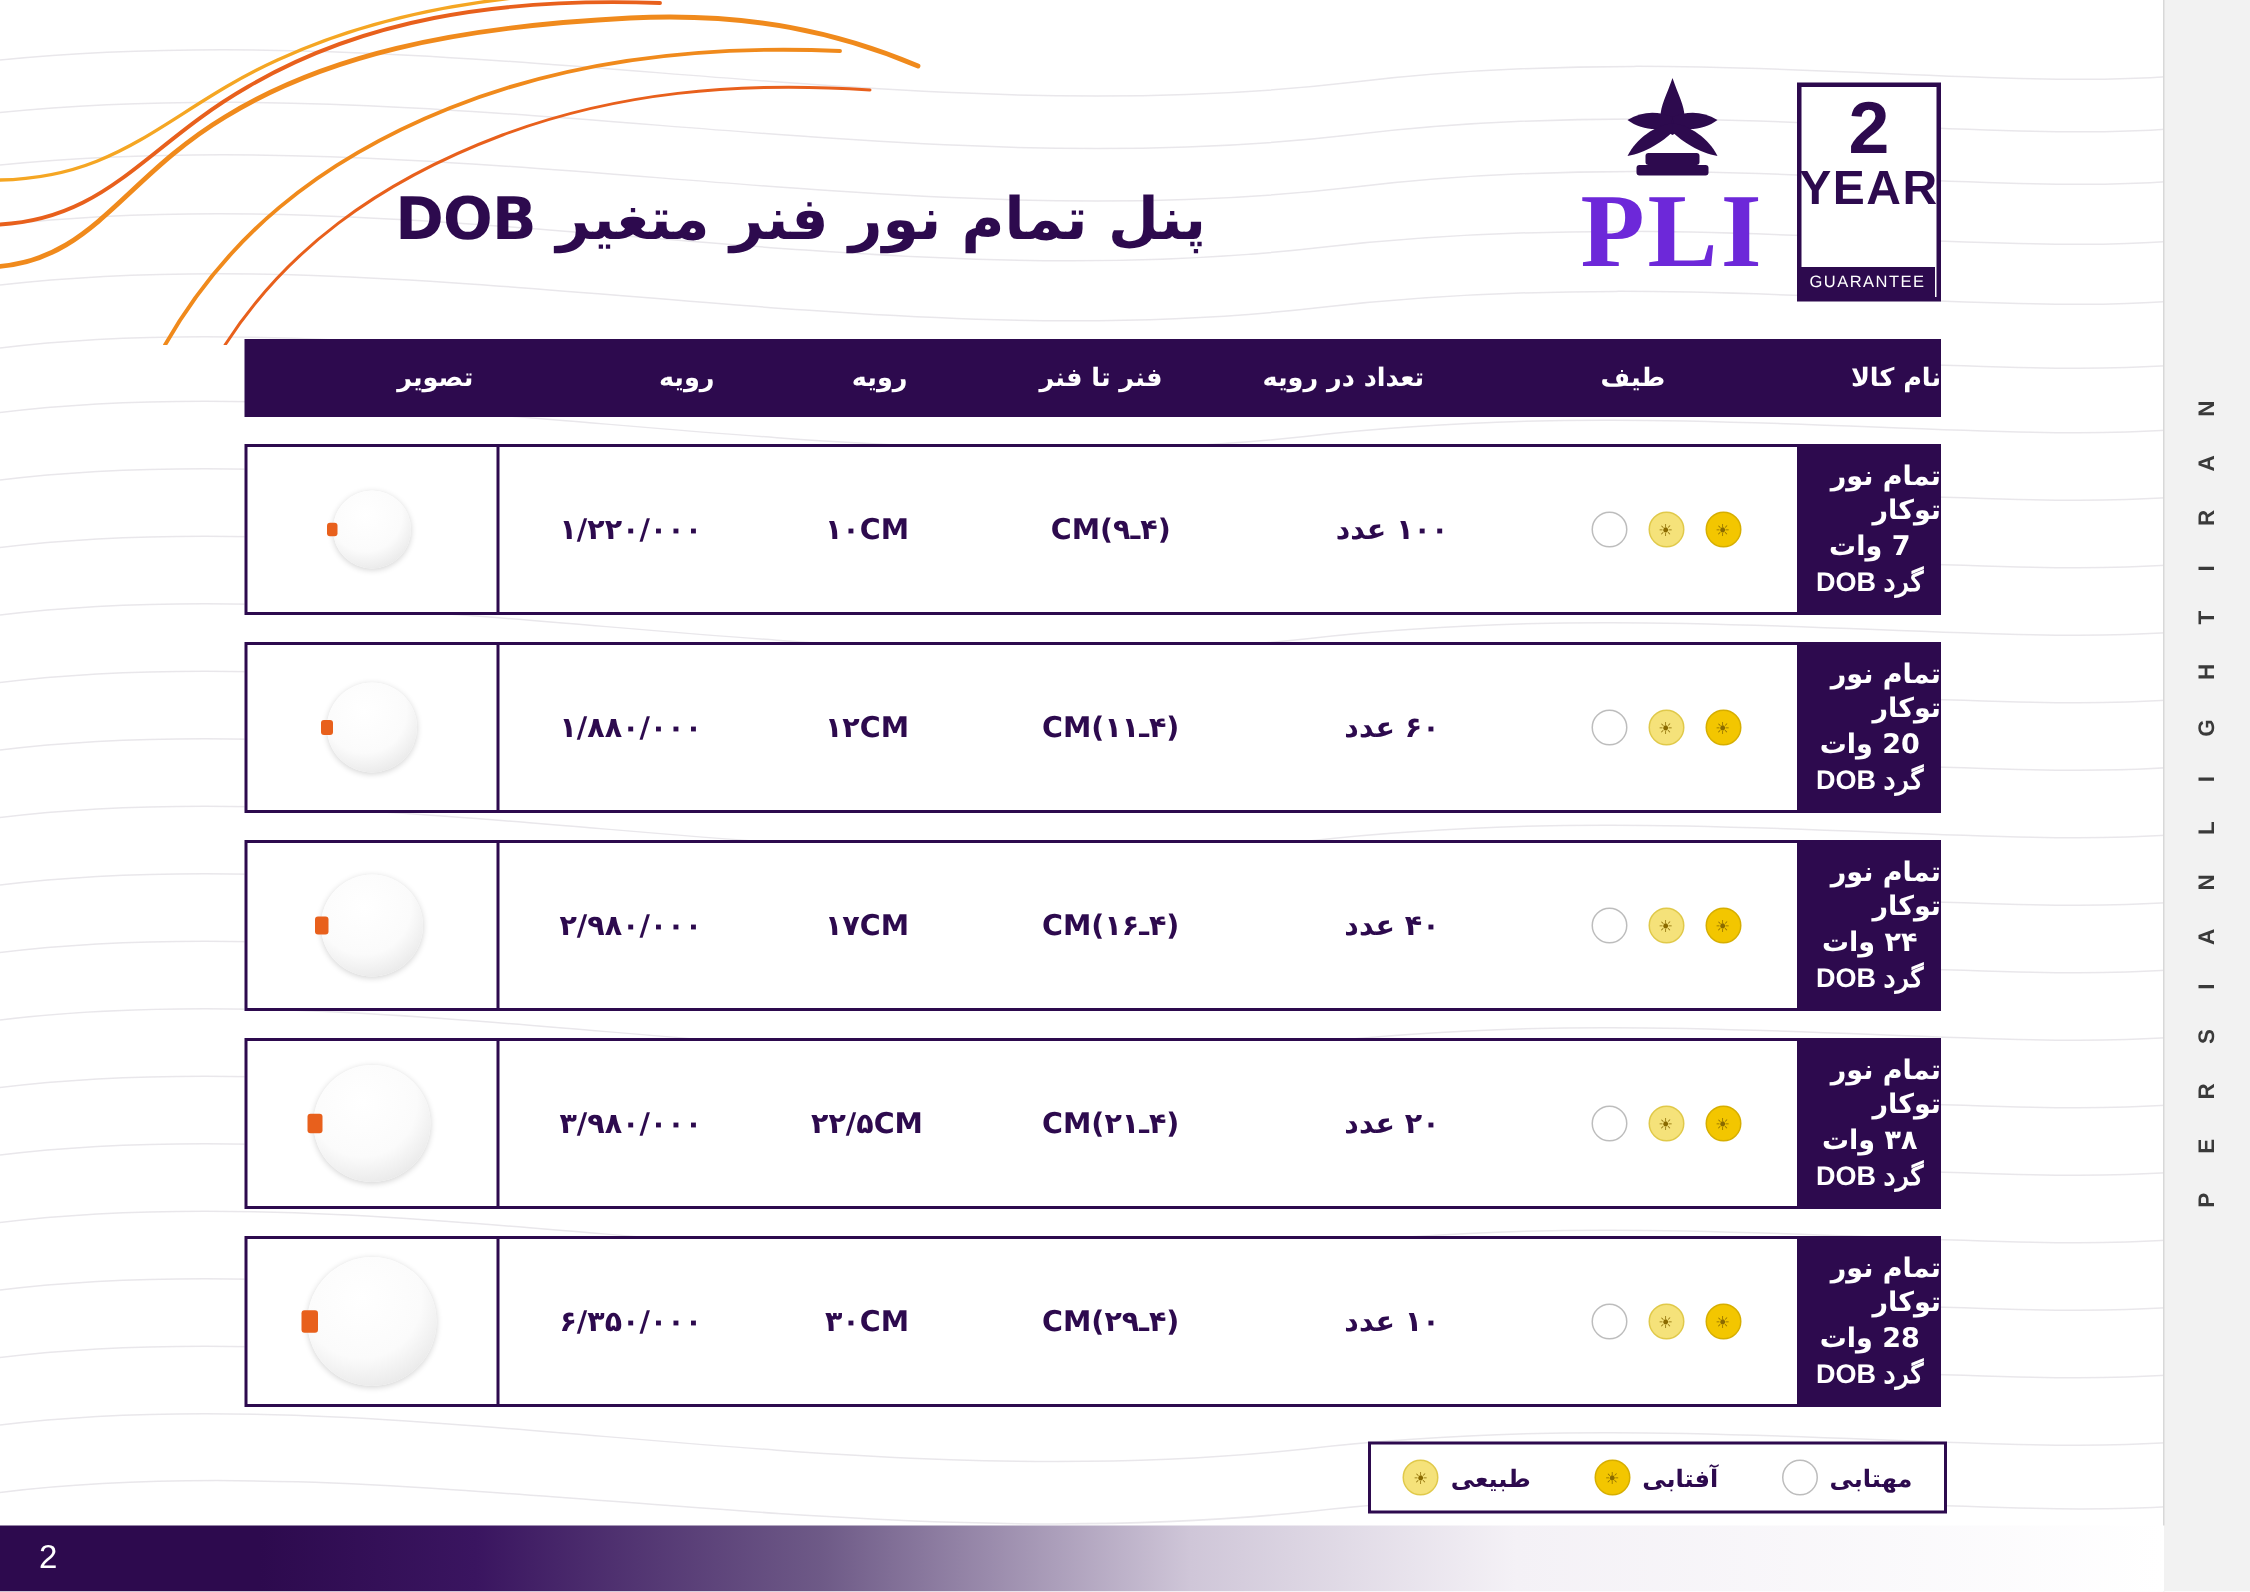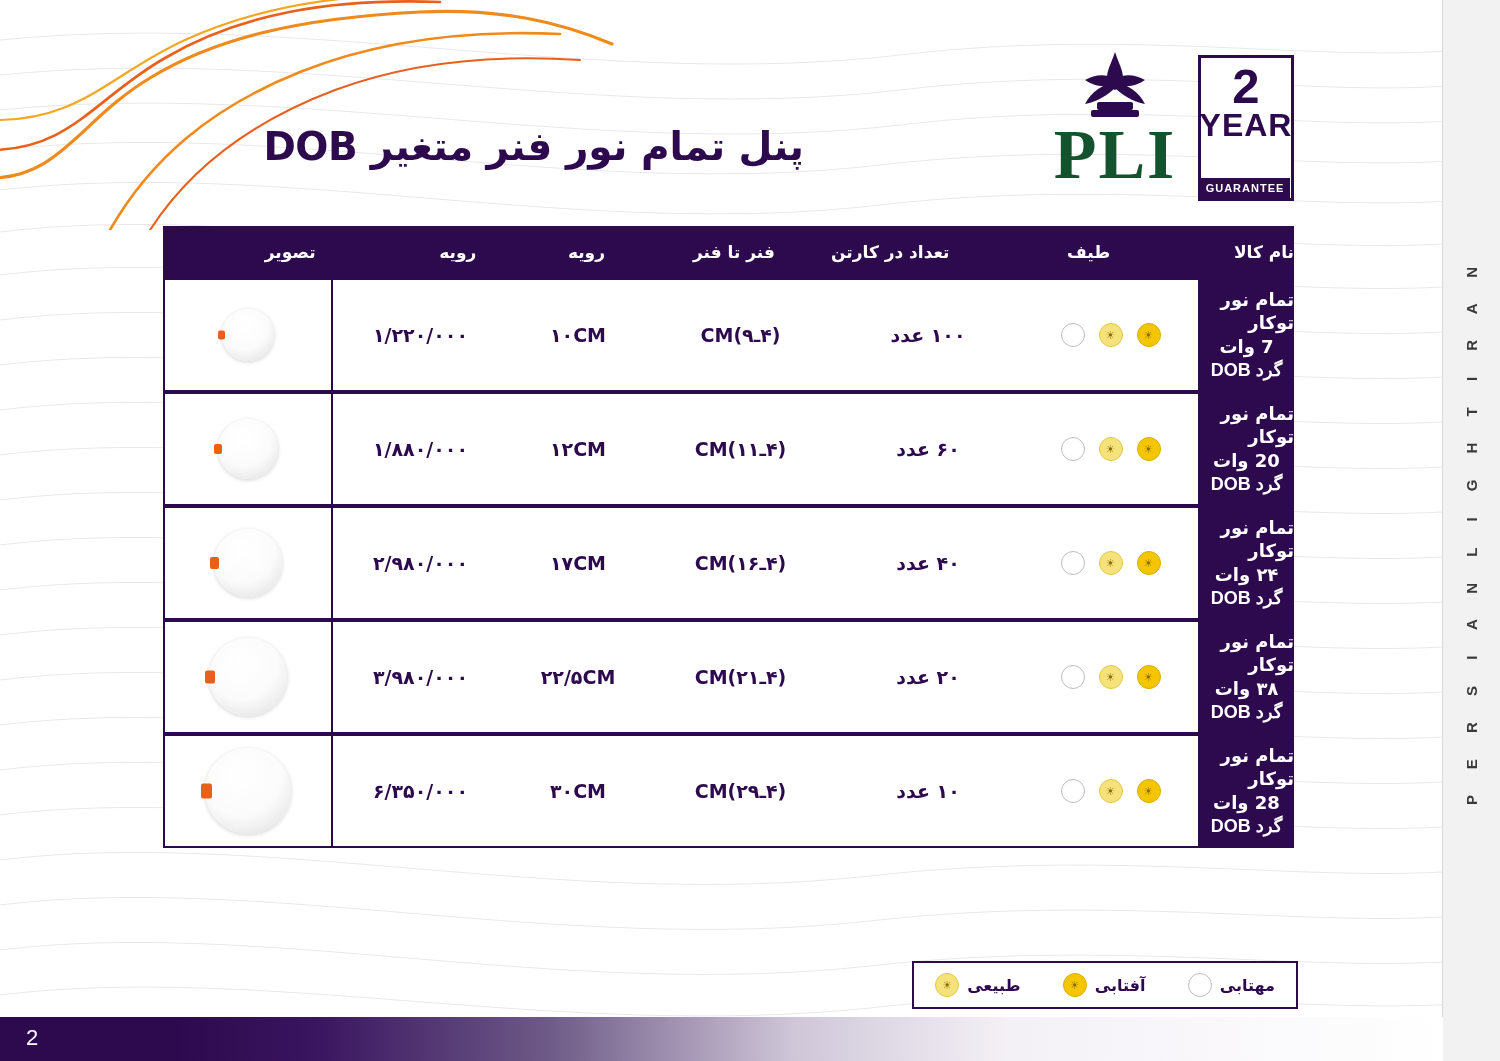--- a/index.html
+++ b/index.html
@@ -42,53 +42,53 @@
     position:absolute;right:696px;top:124px;z-index:5;
     color:#2d0a4e;font-size:39px;font-weight:bold;direction:rtl;
     white-space:nowrap;letter-spacing:-0.5px;
   }
 
   
   #logo-wrap{position:absolute;left:1035px;top:48px;width:160px;height:150px;z-index:5;}
   #logo-text{
     position:absolute;left:0;top:72px;width:160px;text-align:center;
     font-family:"Liberation Serif",serif;font-weight:bold;font-size:70px;
-    color:#14532d;letter-spacing:2px;line-height:1;
+    color:#6d28d9;letter-spacing:2px;line-height:1;
   }
   #badge{
     position:absolute;left:1198px;top:55px;width:90px;height:140px;z-index:5;
     border:3px solid #2d0a4e;background:#fff;
     display:flex;flex-direction:column;align-items:center;justify-content:flex-start;
   }
   #badge .b2{font-size:49px;font-weight:bold;color:#2d0a4e;line-height:1;margin-top:4px;font-family:"Liberation Sans",sans-serif;}
   #badge .byear{font-size:32px;font-weight:bold;color:#2d0a4e;line-height:1;margin-top:-2px;letter-spacing:1px;font-family:"Liberation Sans",sans-serif;}
   #badge .bguar{
     position:absolute;left:-1px;bottom:0;width:90px;background:#2d0a4e;color:#fff;
-    font-size:11px;font-weight:bold;letter-spacing:1px;text-align:center;padding:4px 0;
+    font-size:11px;font-weight:normal;letter-spacing:1px;text-align:center;padding:4px 0;
     font-family:"Liberation Sans",sans-serif;
   }
 
   
   #table{
     position:absolute;left:163px;top:226px;width:1131px;z-index:5;direction:rtl;
   }
   .thead{
     display:flex;background:#2d0a4e;color:#fff;height:52px;align-items:center;
     font-size:17px;font-weight:bold;
   }
   .thead .cell{text-align:right;}
   .c-name{width:200px;}
   .c-spec{width:175px;}
   .c-count{width:190px;}
   .c-s2s{width:185px;}
   .c-face{width:140px;}
   .c-price{width:175px;}
   .c-img{width:166px;}
 
-  .trow{display:flex;margin-top:0;height:114px;}
+  .trow{display:flex;margin-top:18px;height:114px;}
   .trow .namecell{
     width:200px;background:#2d0a4e;color:#fff;display:flex;flex-direction:column;
     align-items:center;justify-content:center;font-size:18px;font-weight:bold;line-height:1.32;
   }
   .trow .namecell .en{font-family:"Liberation Sans",sans-serif;}
   .rowbody{
     flex:1;border:2px solid #2d0a4e;background:#fff;display:flex;align-items:center;
     margin-right:-1px;
   }
   .rowbody .cell{
@@ -195,21 +195,21 @@
 <div id="badge">
   <div class="b2">2</div>
   <div class="byear">YEAR</div>
   <div class="bguar">GUARANTEE</div>
 </div>
 
 <div id="table">
   <div class="thead">
     <div class="cell c-name">نام کالا</div>
     <div class="cell c-spec">طیف</div>
-    <div class="cell c-count">تعداد در کارتن</div>
+    <div class="cell c-count">تعداد در رویه</div>
     <div class="cell c-s2s">فنر تا فنر</div>
     <div class="cell c-face">رویه</div>
     <div class="cell c-price">رویه</div>
     <div class="cell c-img">تصویر</div>
   </div>
   <div id="rows">
       <div class="trow">
         <div class="namecell">
           <div>تمام نور توکار</div>
           <div>7 وات</div>

